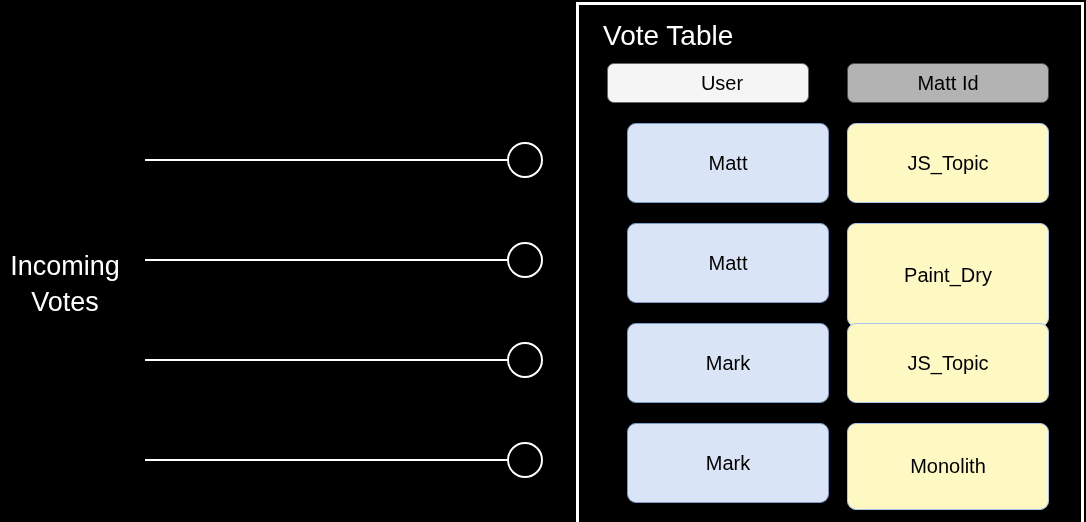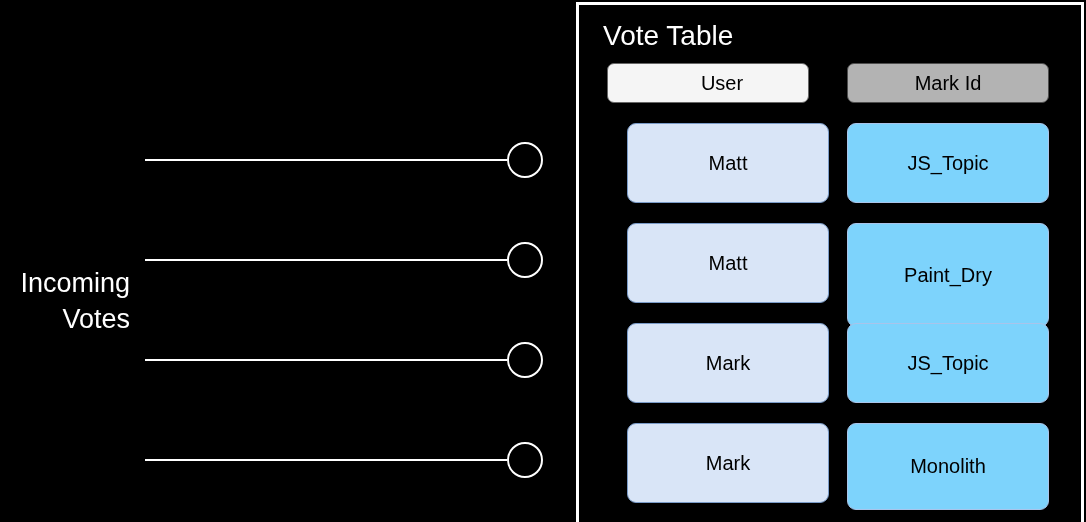--- a/index.html
+++ b/index.html
@@ -17,23 +17,23 @@
     position: relative;
     width: 1086px;
     height: 522px;
     background: #000000;
   }
 
   
   #incoming-label {
     position: absolute;
     left: 0px;
-    top: 265px;
+    top: 248px;
     width: 130px;
-    text-align: right;
+    text-align: center;
     color: #ffffff;
     font-size: 27px;
     line-height: 36px;
     white-space: pre-line;
     letter-spacing: 0px;
   }
 
   .flow-line {
     position: absolute;
     height: 2px;
@@ -104,21 +104,21 @@
   .hdr-topic {
     background: #b3b3b3;
     border: 1.6px solid #4d4d4d;
   }
   .cell-user {
     background: #d9e5f7;
     border: 1.6px solid #7a9bc8;
     margin-left: 20px;
   }
   .cell-topic {
-    background: #7dd3fc;
+    background: #fef9c3;
     border: 1.6px solid #a9c4ea;
   }
 
   .col-user  { left: 28px;  width: 202px; }
   .col-topic { left: 268px; width: 202px; }
 </style>
 </head>
 <body>
 
 <div id="canvas">
@@ -140,21 +140,21 @@
 
   <div class="flow-line" style="left:145px; top:459px; width:362px;"></div>
   <div class="flow-circle" style="left:507px; top:442px;"></div>
   <div class="flow-arrow" style="left:586px; top:450px;"></div>
 
   <div id="vote-panel">
 
     <div id="panel-title">Vote Table</div>
 
     <div class="cell header-cell hdr-user col-user" style="top:58px;padding-left:28px;">User</div>
-    <div class="cell header-cell hdr-topic col-topic" style="top:58px;">Mark Id</div>
+    <div class="cell header-cell hdr-topic col-topic" style="top:58px;">Matt Id</div>
 
     <div class="cell cell-user col-user" style="top:118px; height:80px;">Matt</div>
     <div class="cell cell-topic col-topic" style="top:118px; height:80px;">JS_Topic</div>
 
     <div class="cell cell-user col-user" style="top:218px; height:80px;">Matt</div>
     <div class="cell cell-topic col-topic" style="top:218px; height:104px;">Paint_Dry</div>
 
     <div class="cell cell-user col-user" style="top:318px; height:80px;">Mark</div>
     <div class="cell cell-topic col-topic" style="top:318px; height:80px;">JS_Topic</div>
 

